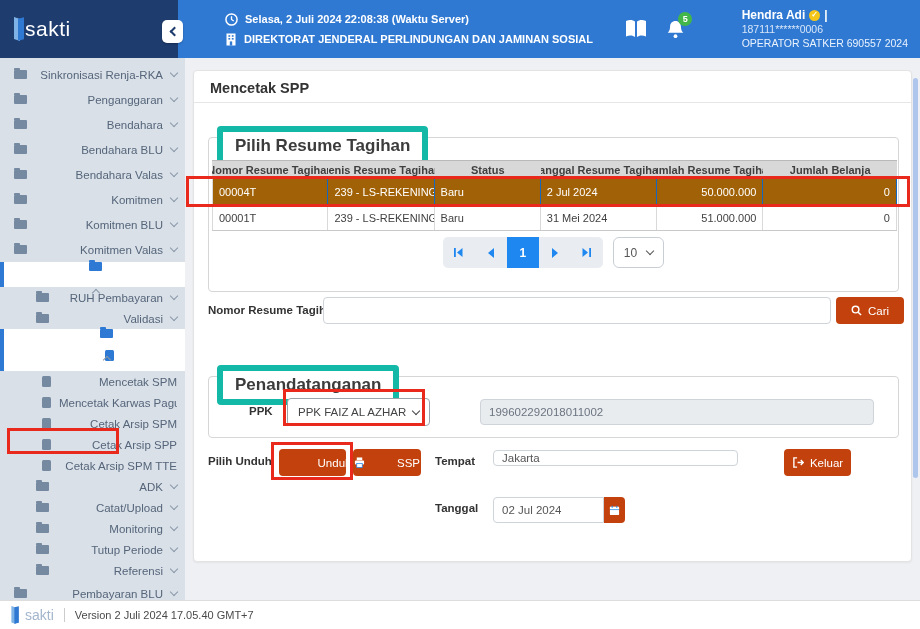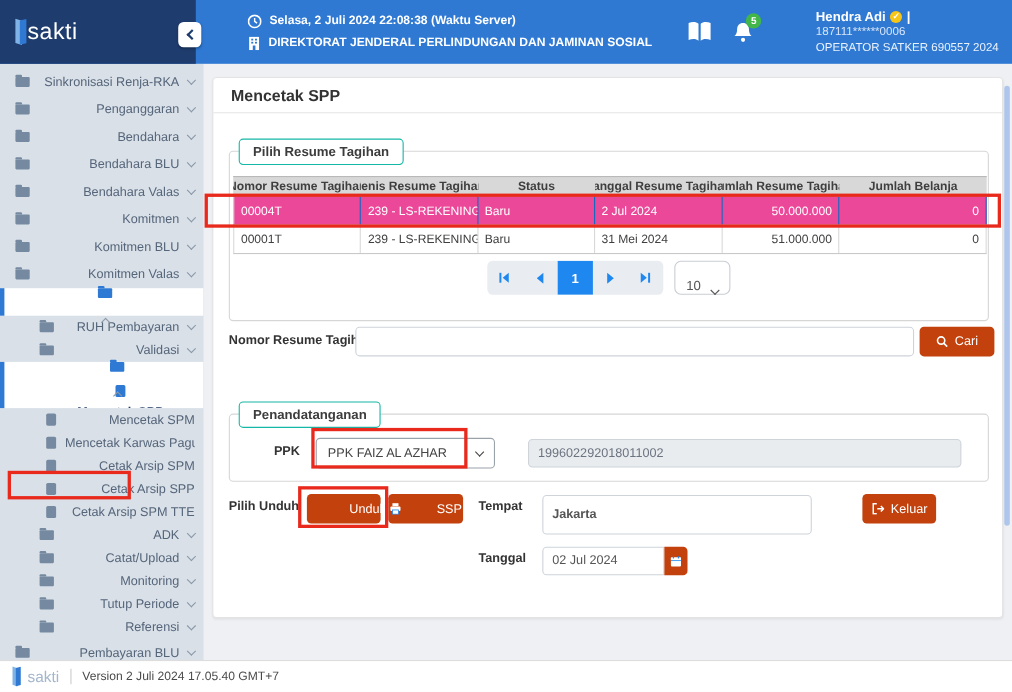--- a/index.html
+++ b/index.html
@@ -44,62 +44,62 @@
   .scrollbar-track { position:absolute; right:2px; top:78px; width:5px; height:400px; background:#aec6ec; border-radius:3px; }
 
   
   .card { position:absolute; left:193px; top:70px; width:719px; height:492px; background:#fff; border:1px solid #e3e3e3; border-radius:4px; box-shadow:0 1px 2px rgba(0,0,0,.05); }
   .card-title { position:absolute; left:16px; top:9px; font-size:14.5px; font-weight:bold; color:#333; }
   .card-divider { position:absolute; left:0; top:31px; width:100%; height:1px; background:#e6e6e6; }
 
   .fieldset { position:absolute; border:1px solid #d6d6d6; border-radius:4px; background:#fff; }
   .fs-resume { left:14px; top:66px; width:691px; height:155px; }
   .fs-sign { left:14px; top:305px; width:691px; height:62px; }
-  .legend { position:absolute; top:-12px; left:8px; background:#fff; border:1px solid #14b8a6; border-radius:4px; padding:4px 12px; font-size:12px; font-weight:bold; color:#3c3c3c; }
+  .legend { position:absolute; top:-12px; left:8px; background:#fff; border:6px solid #14b8a6; border-radius:4px; padding:4px 12px; font-size:17px; font-weight:bold; color:#3c3c3c; }
 
   
   .tbl { position:absolute; left:3px; top:22px; width:685px; font-size:11px; }
   .tr { display:flex; height:26px; align-items:center; background:#fff; border-bottom:1px solid #c9c9c9; }
   .thead { height:19px; background:#d8d8d8; border-top:1px solid #b9b9b9; border-bottom:1px solid #b9b9b9; font-weight:bold; color:#3f3f3f; }
   .td, .th { padding:0 6px; white-space:nowrap; overflow:hidden; height:100%; display:flex; align-items:center; }
   .th { justify-content:center; }
   .td { border-right:1px solid #d9d9d9; }
   .td:first-child { border-left:1px solid #d9d9d9; }
   .c0 { width:17%; } .c1 { width:15.5%; } .c2 { width:15.5%; } .c3 { width:17%; } .c4 { width:15.5%; } .c5 { width:19.5%; }
   .num { justify-content:flex-end; }
-  .tr.selected { background:#ec4899; color:#fff; }
+  .tr.selected { background:#a16207; color:#fff; }
   .tr.selected .td { border-right-color:#1568c0; }
   .tr .td { color:#3f3f3f; }
   .tr.selected .td { color:#fff; }
 
   
   .pager-wrap { position:absolute; left:0; top:99px; width:100%; display:flex; justify-content:center; align-items:center; gap:10px; }
   .pager { display:flex; background:#e9edf1; border-radius:5px; overflow:hidden; }
   .pg-btn { width:32px; height:31px; display:flex; align-items:center; justify-content:center; cursor:pointer; background:transparent; border:none; }
   .pg-btn svg { display:block; }
   .pg-page { background:#1e87f0; color:#fff; font-size:12px; font-weight:bold; }
-  .pagesize { display:flex; align-items:flex-end; gap:10px; border:1px solid #c9ced4; border-radius:6px; height:31px; padding:0 10px; font-size:12px; color:#555; background:#fff; cursor:pointer; }
+  .pagesize { display:flex; align-items:center; gap:10px; border:1px solid #c9ced4; border-radius:6px; height:31px; padding:0 10px; font-size:12px; color:#555; background:#fff; cursor:pointer; }
   .pagesize .chev { border-color:#555; }
 
   
   .field-label { position:absolute; font-size:11.5px; font-weight:bold; color:#333; }
   .txt { border:1px solid #ced4da; border-radius:4px; font-size:11.5px; color:#555; padding:0 8px; font-family:"Liberation Sans",sans-serif; }
   .btn { display:flex; align-items:center; justify-content:center; gap:6px; background:#c2410c; color:#fff; border:none; border-radius:4px; font-size:11.5px; cursor:pointer; font-family:"Liberation Sans",sans-serif; }
   .fake-select { position:absolute; display:flex; align-items:center; justify-content:space-between; border:1px solid #9aa2aa; border-radius:4px; background:#fff; font-size:11.5px; color:#444; padding:0 10px; cursor:pointer; }
   .fake-select .chev { border-color:#444; }
 
   .search-input { position:absolute; left:129px; top:226px; width:508px; height:27px; }
   .search-btn { position:absolute; left:642px; top:226px; width:68px; height:27px; }
 
-  .ppk-select { left:78px; top:21px; width:163px; height:28px; }
+  .ppk-select { left:78px; top:21px; width:143px; height:28px; }
   .ppk-nip { position:absolute; left:271px; top:22px; width:394px; height:26px; background:#e9ecef; color:#6b7480; }
 
   .unduh-btn { position:absolute; left:85px; top:378px; width:67px; height:27px;gap:44px; }
   .ssp-btn  { position:absolute; left:159px; top:378px; width:68px; height:27px;gap:32px; }
-  .tempat-input { position:absolute; left:299px; top:379px; width:245px; height:36px;font-weight:bold; }
+  .tempat-input { position:absolute; left:299px; top:379px; width:245px; height:16px; }
   .keluar-btn { position:absolute; left:590px; top:378px; width:67px; height:27px; }
   .tanggal-input { position:absolute; left:299px; top:426px; width:111px; height:26px; border-radius:4px 0 0 4px; }
   .cal-btn { position:absolute; left:410px; top:426px; width:21px; height:26px; border-radius:0 4px 4px 0; }
 
   
   .footer { position:absolute; left:0; top:600px; width:920px; height:29px; background:#fff; border-top:1px solid #ddd; display:flex; align-items:center; gap:10px; padding-left:10px; z-index:6; }
   .footer .brand-sm { display:flex; align-items:center; gap:4px; color:#a3b6cc; font-size:14px; }
   .footer .vdiv { width:1px; height:14px; background:#ccc; }
   .footer .ver { font-size:11px; color:#4a4a4a; }
 

